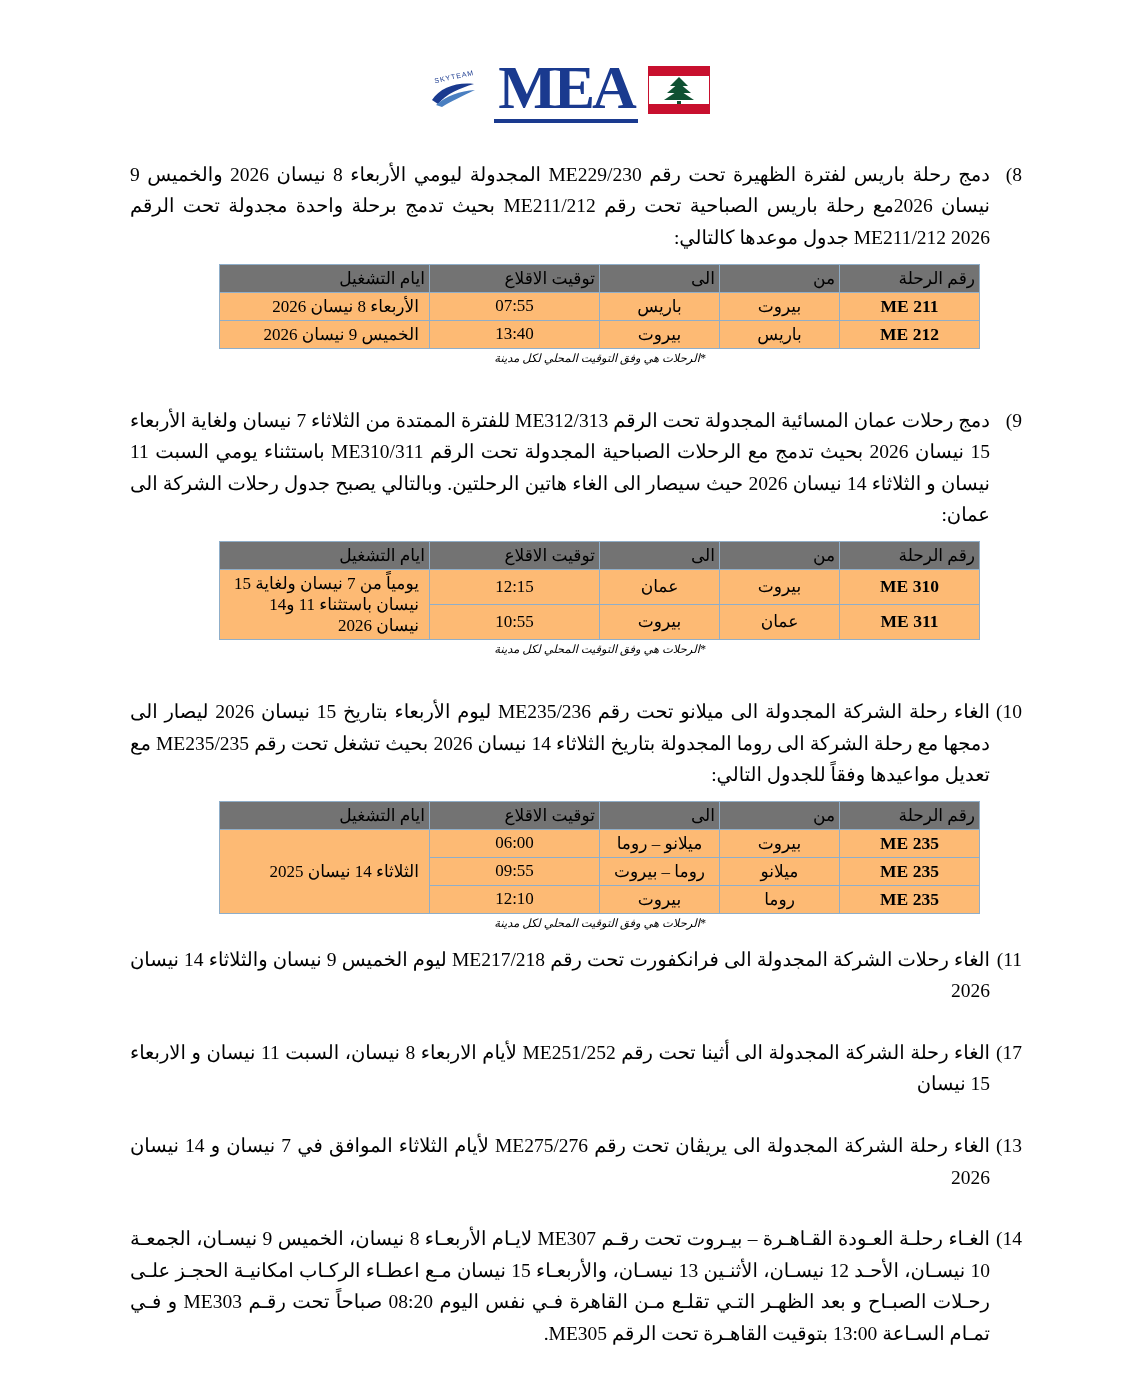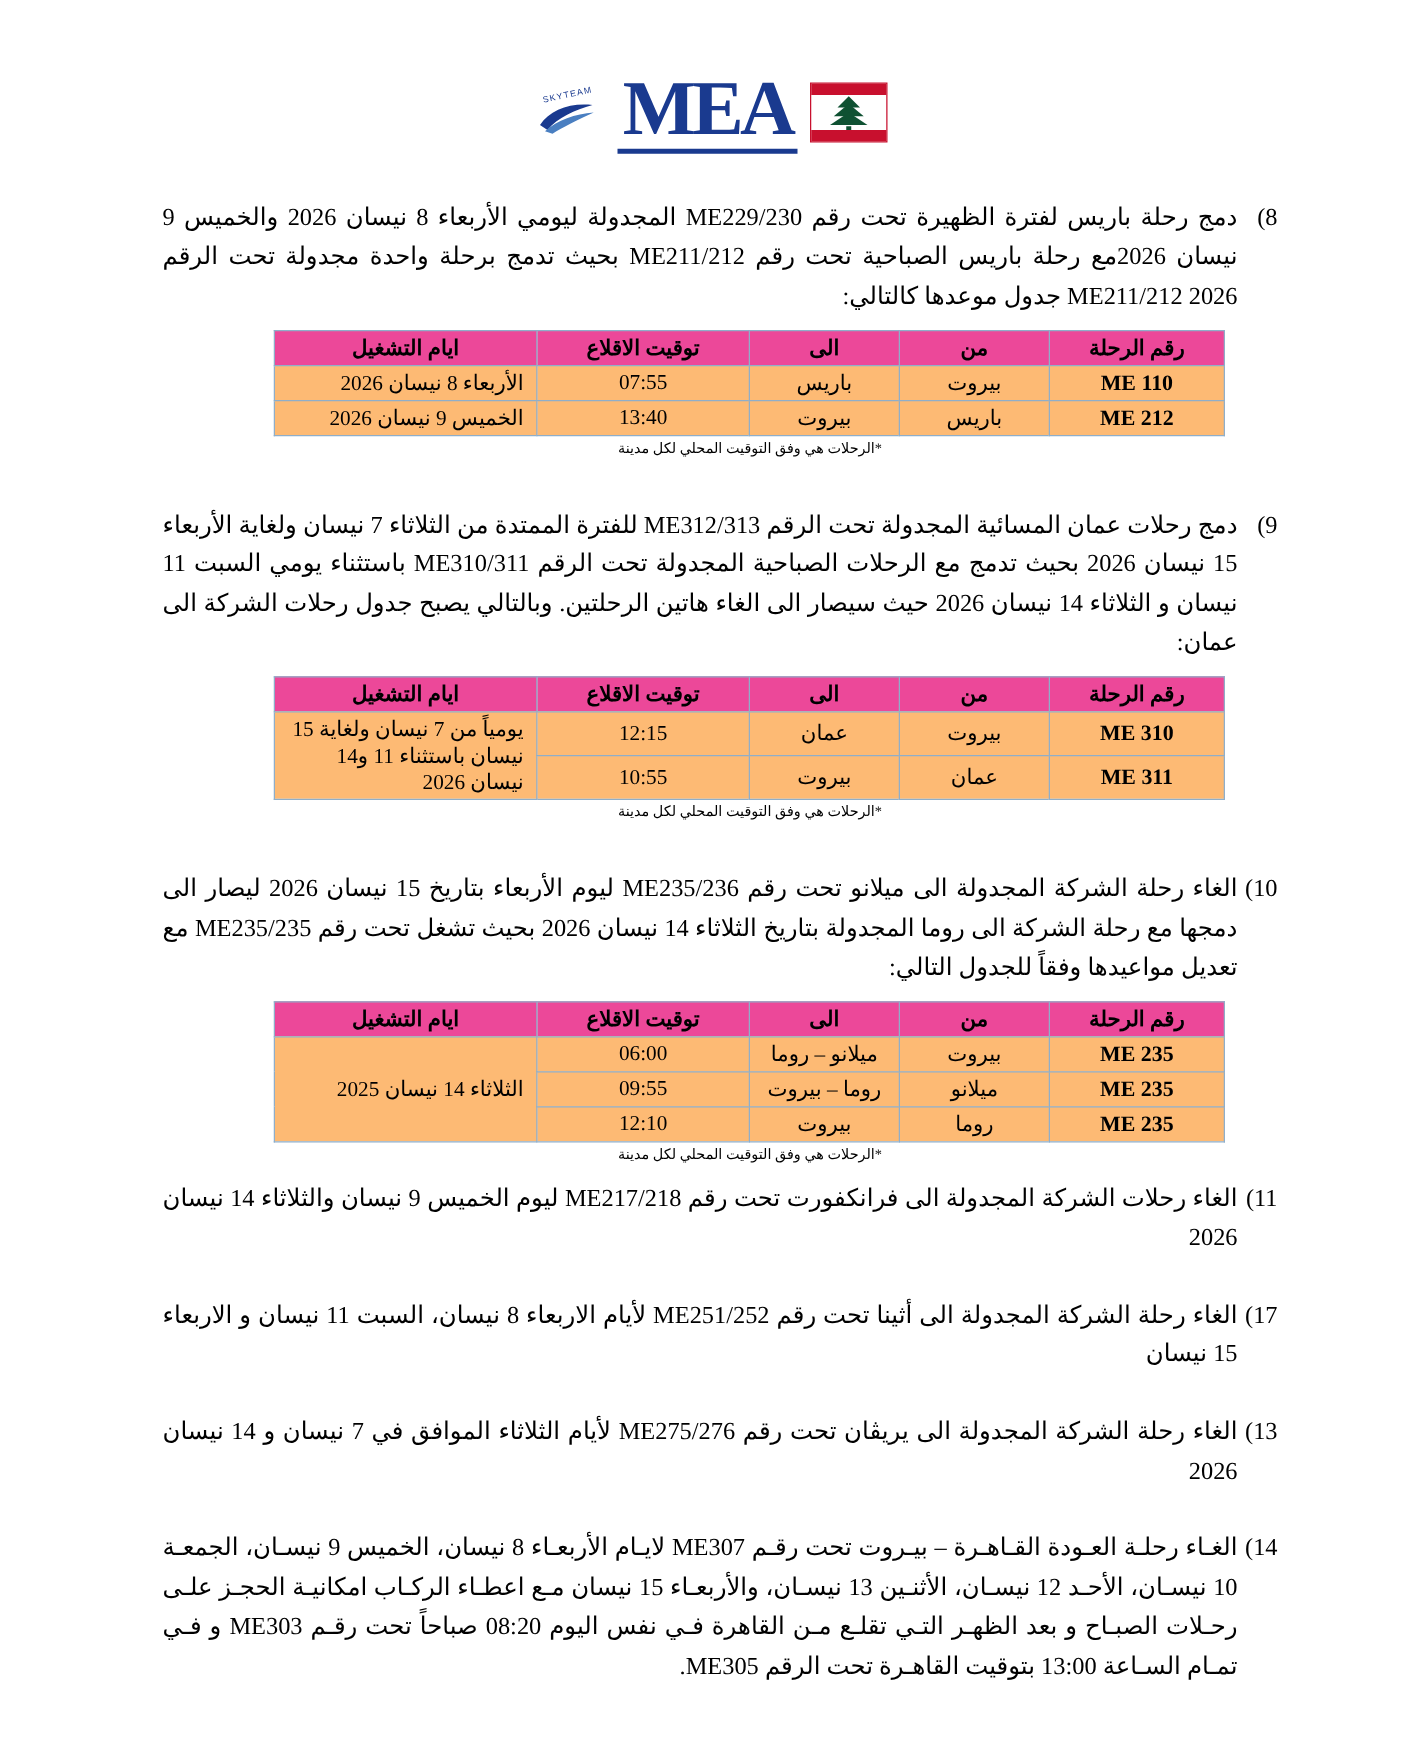--- a/index.html
+++ b/index.html
@@ -137,25 +137,25 @@
   .spacer-lg { height: 40px; }
 
   
   table.sched {
     border-collapse: collapse;
     margin: 10px 0 0 0;
     direction: rtl;
     table-layout: fixed;
   }
   table.sched th {
-    background: #ec4899;
+    background: #737373;
     border: 1px solid #8faec9;
     font-size: 17px;
-    font-weight: bold;
-    text-align: center;
+    font-weight: normal;
+    text-align: right;
     padding: 3px 4px;
     color: #000;
   }
   table.sched td {
     border: 1px solid #8faec9;
     font-size: 17px;
     text-align: center;
     padding: 3px 6px;
     vertical-align: middle;
     background: #fdba74;
@@ -166,20 +166,21 @@
   }
   table.sched td.days {
     text-align: right;
     padding-right: 10px;
   }
   .tbl-note {
     font-size: 11.5px;
     text-align: center;
     margin-top: 2px;
     direction: rtl;
+    font-style: italic;
   }
   .tbl-wrap-1 { width: 760px; margin-right: 10px; }
   .tbl-wrap-2 { width: 760px; margin-right: 10px; }
   .tbl-wrap-3 { width: 760px; margin-right: 10px; }
 </style>
 </head>
 <body>
 
 <div class="page">
 
@@ -224,21 +225,21 @@
           <tr>
             <th>رقم الرحلة</th>
             <th>من</th>
             <th>الى</th>
             <th>توقيت الاقلاع</th>
             <th>ايام التشغيل</th>
           </tr>
         </thead>
         <tbody>
           <tr>
-            <td class="flightno">ME 110</td>
+            <td class="flightno">ME 211</td>
             <td>بيروت</td>
             <td>باريس</td>
             <td>07:55</td>
             <td class="days">الأربعاء 8 نيسان 2026</td>
           </tr>
           <tr>
             <td class="flightno">ME 212</td>
             <td>باريس</td>
             <td>بيروت</td>
             <td>13:40</td>

